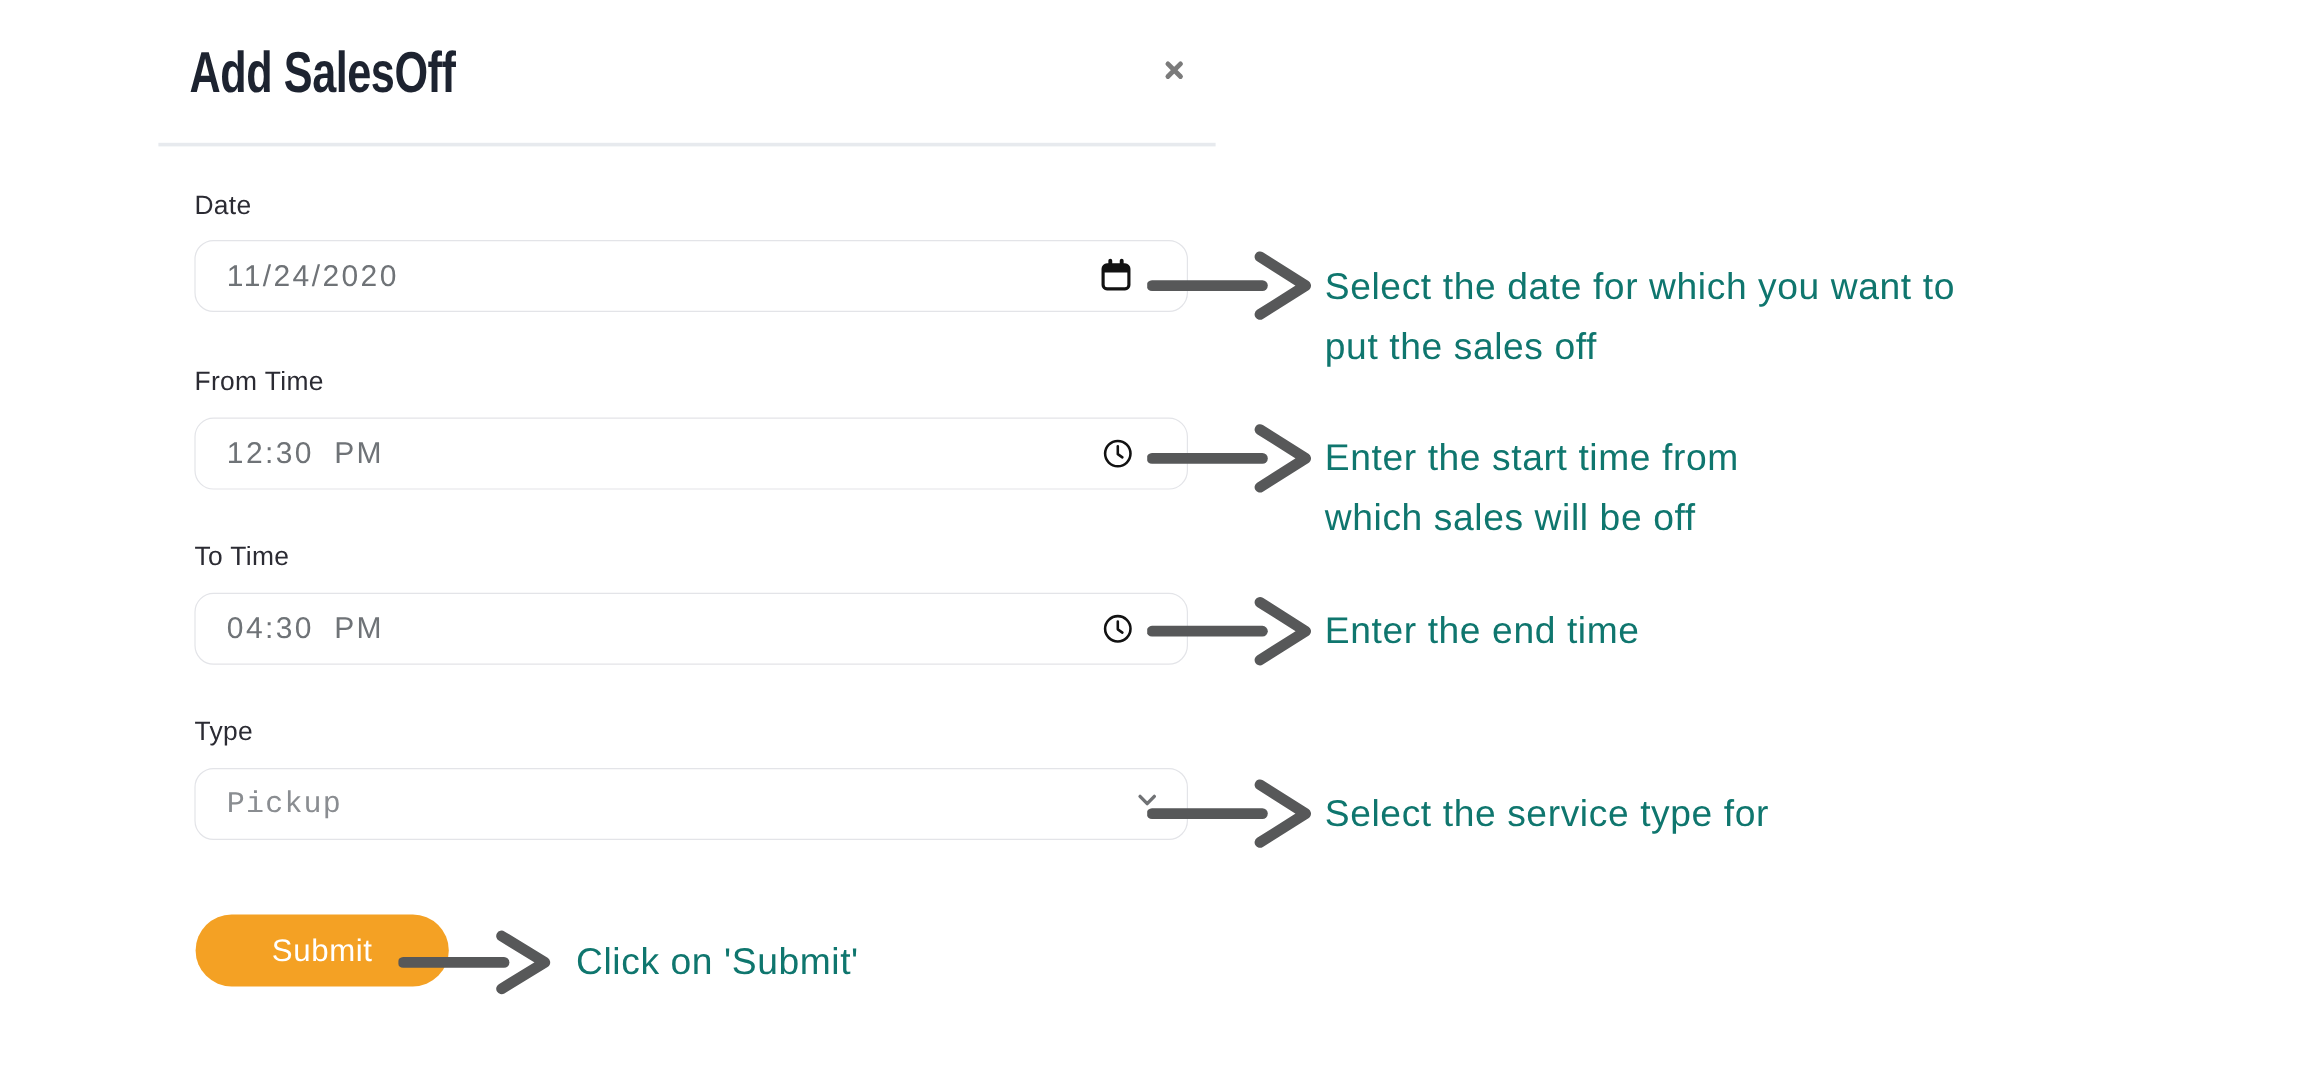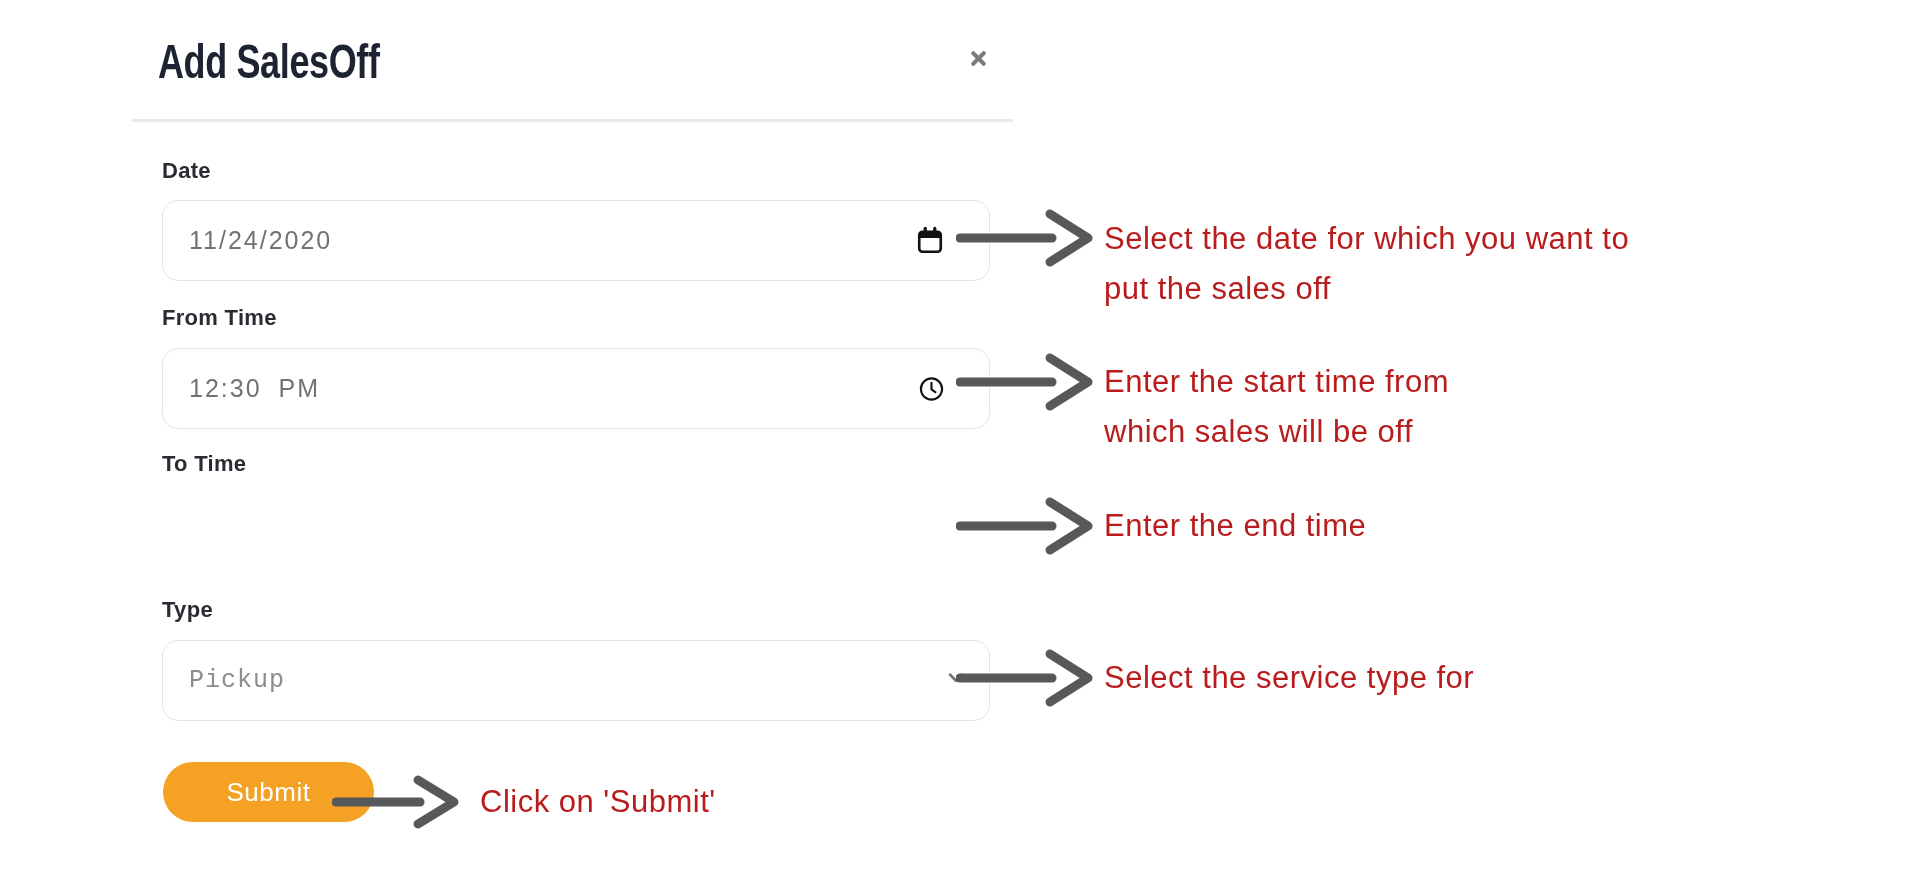--- a/index.html
+++ b/index.html
@@ -9,45 +9,45 @@
   
   .modal-title{position:absolute;left:158px;top:34px;margin:0;
                font-size:48px;font-weight:800;color:#1d2330;letter-spacing:-.5px;
                transform:scaleX(.75);transform-origin:left center;white-space:nowrap;}
   .close-btn{position:absolute;left:962px;top:42px;width:32px;height:32px;
              background:none;border:none;padding:0;cursor:pointer;
              display:flex;align-items:center;justify-content:center;}
   .divider{position:absolute;left:132px;top:119px;width:881px;height:2.5px;background:#e7eaee;}
 
   
-  .label{position:absolute;left:162px;font-size:22px;font-weight:700;color:#2b2b33;letter-spacing:.3px;}
+  .label{position:absolute;left:162px;font-size:22px;font-weight:400;color:#2b2b33;letter-spacing:.3px;}
   .lbl-date{top:158px}.lbl-from{top:305px}.lbl-to{top:451px}.lbl-type{top:597px}
 
-  .input{position:absolute;left:162px;width:828px;height:81px;box-sizing:border-box;
+  .input{position:absolute;left:162px;width:828px;height:60px;box-sizing:border-box;
          background:#fff;border:1.5px solid #e3e4e8;border-radius:16px;
          display:flex;align-items:center;padding:0 26px;cursor:text;}
   .in-date{top:200px}.in-from{top:348px}.in-to{top:494px}.in-type{top:640px;cursor:pointer;font-family:Liberation Mono, monospace;}
   .value{font-size:25px;color:#6f7377;letter-spacing:2px;word-spacing:8px;}
   .value.placeholder{color:#8a8d91;letter-spacing:1px;}
   .input .field-icon{position:absolute;right:44px;top:50%;transform:translateY(-50%);cursor:pointer;}
   .in-type .field-icon{right:20px;transform:translateY(-62%);}
 
   
   .submit-btn{position:absolute;left:163px;top:762px;width:211px;height:60px;
               background:var(--accent,#F4A124);border:none;border-radius:45px;
               color:#fff;font-size:26px;font-family:"Liberation Sans",sans-serif;
               letter-spacing:.5px;cursor:pointer;}
 
   
   .arrow{position:absolute;color:var(--arrow,#575859);}
   .ar-1{left:956px;top:206px}.ar-2{left:956px;top:350px}
   .ar-3{left:956px;top:494px}.ar-4{left:956px;top:646px}
   .ar-5{left:332px;top:770px}
   .note{position:absolute;left:1104px;font-size:31px;line-height:50px;
-        color:#b91c1c;letter-spacing:.5px;white-space:nowrap;}
+        color:#0f766e;letter-spacing:.5px;white-space:nowrap;}
   .nt-1{top:214px}.nt-2{top:357px}.nt-3{top:501px}.nt-4{top:653px}
   .nt-5{top:777px;left:480px;}
 </style>
 </head>
 <body>
 
 <div class="canvas">
 
   <h1 class="modal-title">Add SalesOff</h1>
 
@@ -73,20 +73,27 @@
   <div class="label lbl-from">From Time</div>
   <div class="input in-from">
     <span class="value">12:30 PM</span>
     <svg class="field-icon" width="27" height="27" viewBox="0 0 24 24">
       <circle cx="12" cy="12" r="9.4" fill="none" stroke="#121212" stroke-width="1.9"></circle>
       <path d="M12 6.6 V12.4 L15.4 14.8" fill="none" stroke="#121212" stroke-width="1.9" stroke-linecap="round" stroke-linejoin="round"></path>
     </svg>
   </div>
 
   <div class="label lbl-to">To Time</div>
+  <div class="input in-to">
+    <span class="value">04:30 PM</span>
+    <svg class="field-icon" width="27" height="27" viewBox="0 0 24 24">
+      <circle cx="12" cy="12" r="9.4" fill="none" stroke="#121212" stroke-width="1.9"></circle>
+      <path d="M12 6.6 V12.4 L15.4 14.8" fill="none" stroke="#121212" stroke-width="1.9" stroke-linecap="round" stroke-linejoin="round"></path>
+    </svg>
+  </div>
 
   <div class="label lbl-type">Type</div>
   <div class="input in-type">
     <span class="value placeholder">Pickup</span>
     <svg class="field-icon" width="26" height="26" viewBox="0 0 24 24">
       <path d="M6.5 9 L12 14.6 L17.5 9" fill="none" stroke="#707275" stroke-width="2.6" stroke-linecap="round" stroke-linejoin="round"></path>
     </svg>
   </div>
 
   <button class="submit-btn">Submit</button>

